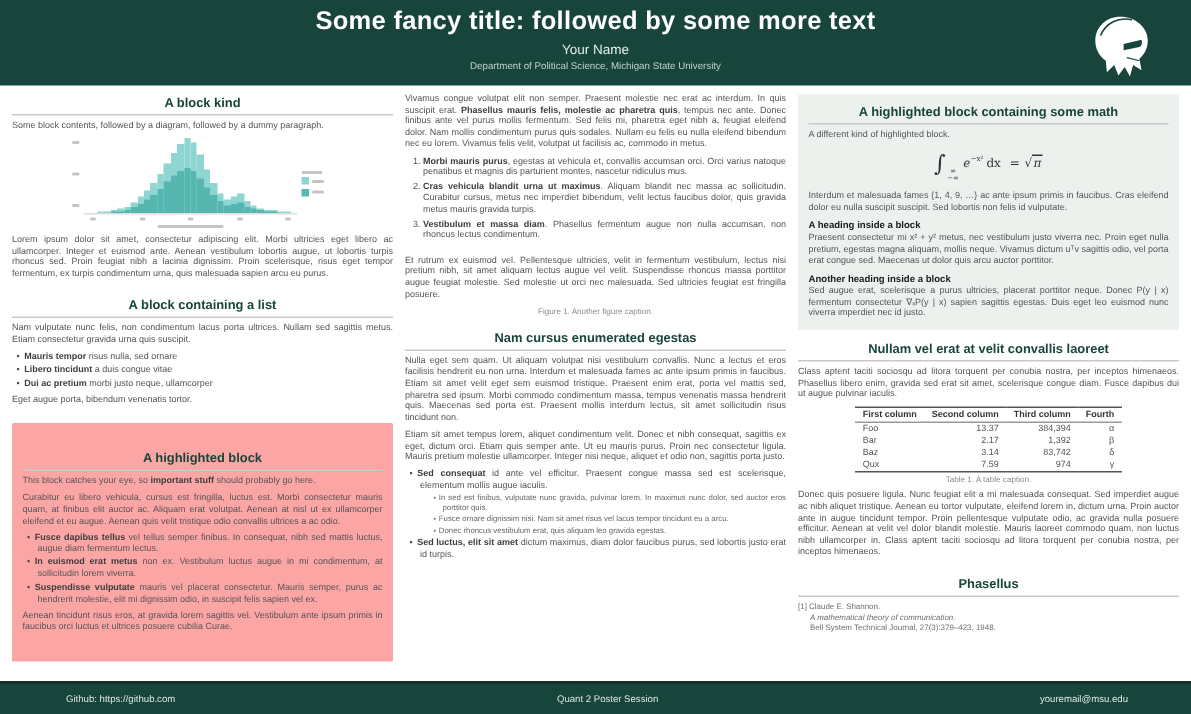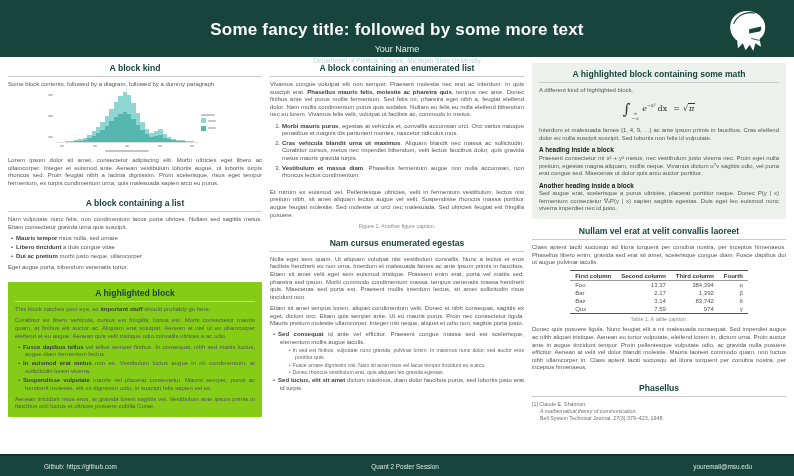--- a/index.html
+++ b/index.html
@@ -2,35 +2,35 @@
 <html><head>
 <meta charset="utf-8">
 <style>
   html,body{margin:0;padding:0;}
   body{width:794px;height:476px;overflow:hidden;background:#ffffff;
        font-family:"Liberation Sans",sans-serif;}
   .poster{width:794px;height:476px;display:flex;flex-direction:column;}
 
   
   .header{background:#18453B;color:#fff;height:57px;flex:0 0 auto;
-          position:relative;text-align:center;padding-top:20px;box-sizing:border-box;}
+          position:relative;text-align:center;padding-top:4px;box-sizing:border-box;}
   .h-title{font-size:17px;font-weight:bold;letter-spacing:.2px;}
   .h-author{font-size:9px;color:#e4efec;margin-top:4px;}
   .h-affil{font-size:6.5px;color:#bcd3cd;margin-top:3px;}
   .logo{position:absolute;right:26px;top:7px;width:42px;height:46px;}
 
   
   .columns{flex:1;display:flex;gap:8px;padding:6px 8px 4px;box-sizing:border-box;overflow:hidden;}
   .col{width:33.33%;display:flex;flex-direction:column;gap:7px;}
 
   .block-title{color:#18453B;font-weight:bold;font-size:8.6px;text-align:center;
                padding-bottom:3px;border-bottom:1px solid #c9c9c9;margin-bottom:4px;}
   .block p{font-size:6px;line-height:1.27;color:#555;margin:0 0 3.5px;text-align:justify;}
   .block b{color:#3d3d3d;}
-  .hl-pink{background:#84cc16;padding:6px 7px;border-radius:1px;}
+  .hl-pink{background:#fca5a5;padding:18px 7px;border-radius:1px;}
   .hl-green{background:#edf1ee;padding:6px 7px;border-radius:1px;}
   .sub-heading{font-size:6.4px;font-weight:bold;color:#1a1a1a;margin:4px 0 1.5px;}
 
   ul.blist{list-style:none;margin:1px 0 3.5px;padding:0 0 0 3px;}
   ul.blist>li{font-size:6px;line-height:1.27;color:#555;margin:0 0 1.5px;
               padding-left:7px;text-indent:-7px;text-align:justify;}
   ul.blist>li::before{content:"•";margin-right:3px;color:#444;}
   ol.elist{margin:1px 0 2px;padding:0 0 0 12px;}
   ol.elist>li{font-size:6px;line-height:1.27;color:#555;margin:0 0 2px;text-align:justify;}
   ul.sub{list-style:none;margin:1px 0 1px;padding:0 0 0 9px;}
@@ -237,21 +237,20 @@
           <li><b>In euismod erat metus</b><span> non ex. Vestibulum luctus augue in mi condimentum, at sollicitudin lorem viverra.</span></li>
           <li><b>Suspendisse vulputate</b><span> mauris vel placerat consectetur. Mauris semper, purus ac hendrerit molestie, elit mi dignissim odio, in suscipit felis sapien vel ex.</span></li>
         </ul>
         <p style="margin-bottom:0">Aenean tincidunt risus eros, at gravida lorem sagittis vel. Vestibulum ante ipsum primis in faucibus orci luctus et ultrices posuere cubilia Curae.</p>
       </div>
     </section>
 
     <section class="col">
 
       <div class="block">
-        <div class="block-title">A block containing an enumerated list</div>
         <p><span>Vivamus congue volutpat elit non semper. Praesent molestie nec erat ac interdum. In quis suscipit erat. </span><b>Phasellus mauris felis, molestie ac pharetra quis</b><span>, tempus nec ante. Donec finibus ante vel purus mollis fermentum. Sed felis mi, pharetra eget nibh a, feugiat eleifend dolor. Nam mollis condimentum purus quis sodales. Nullam eu felis eu nulla eleifend bibendum nec eu lorem. Vivamus felis velit, volutpat ut facilisis ac, commodo in metus.</span></p>
         <ol class="elist">
           <li><b>Morbi mauris purus</b><span>, egestas at vehicula et, convallis accumsan orci. Orci varius natoque penatibus et magnis dis parturient montes, nascetur ridiculus mus.</span></li>
           <li><b>Cras vehicula blandit urna ut maximus</b><span>. Aliquam blandit nec massa ac sollicitudin. Curabitur cursus, metus nec imperdiet bibendum, velit lectus faucibus dolor, quis gravida metus mauris gravida turpis.</span></li>
           <li><b>Vestibulum et massa diam</b><span>. Phasellus fermentum augue non nulla accumsan, non rhoncus lectus condimentum.</span></li>
         </ol>
       </div>
 
       <div class="block">
         <p>Et rutrum ex euismod vel. Pellentesque ultricies, velit in fermentum vestibulum, lectus nisi pretium nibh, sit amet aliquam lectus augue vel velit. Suspendisse rhoncus massa porttitor augue feugiat molestie. Sed molestie ut orci nec malesuada. Sed ultricies feugiat est fringilla posuere.</p>

